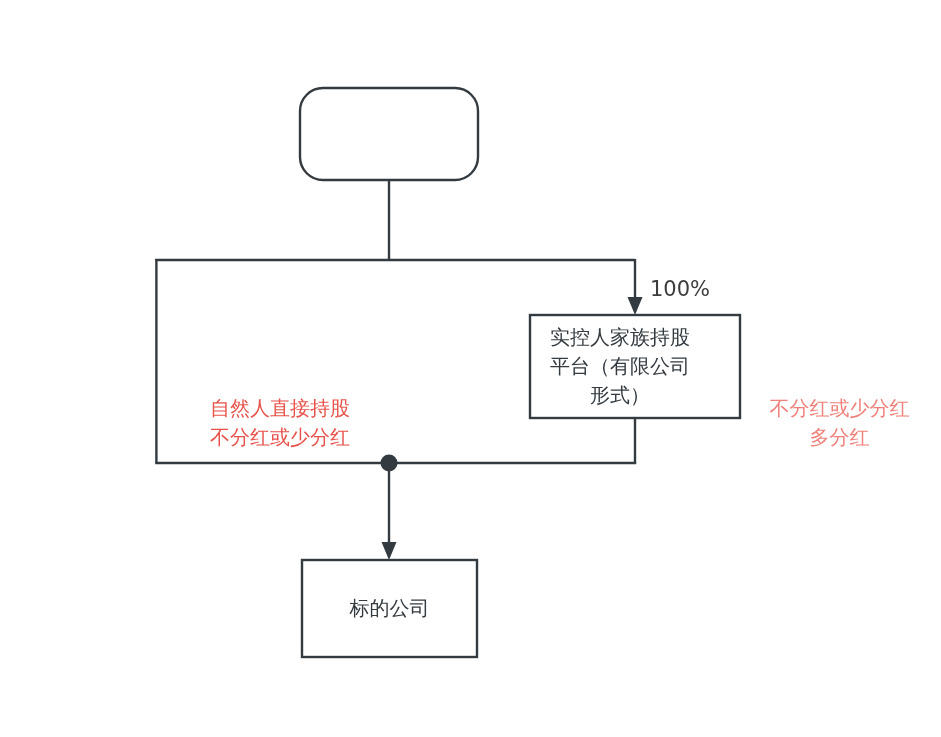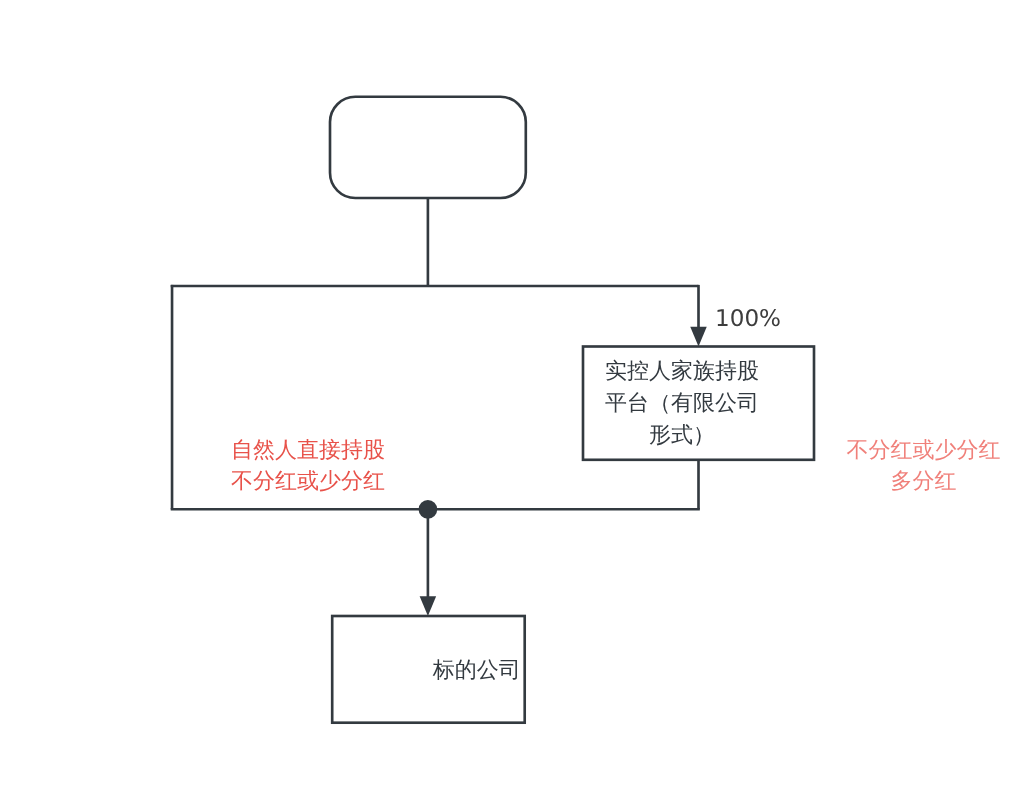--- a/index.html
+++ b/index.html
@@ -77,21 +77,20 @@
   }
   #label-platform-node {
     left: 530px;
     top: 323px;
     width: 180px;
   }
   #label-target-node {
     left: 302px;
     top: 594px;
     width: 175px;
-    padding-left: 44px;
   }
   #label-edge-100 {
     left: 650px;
     top: 277px;
   }
   #annotation-left {
     left: 160px;
     top: 394px;
     width: 190px;
     color: #e8524a;

